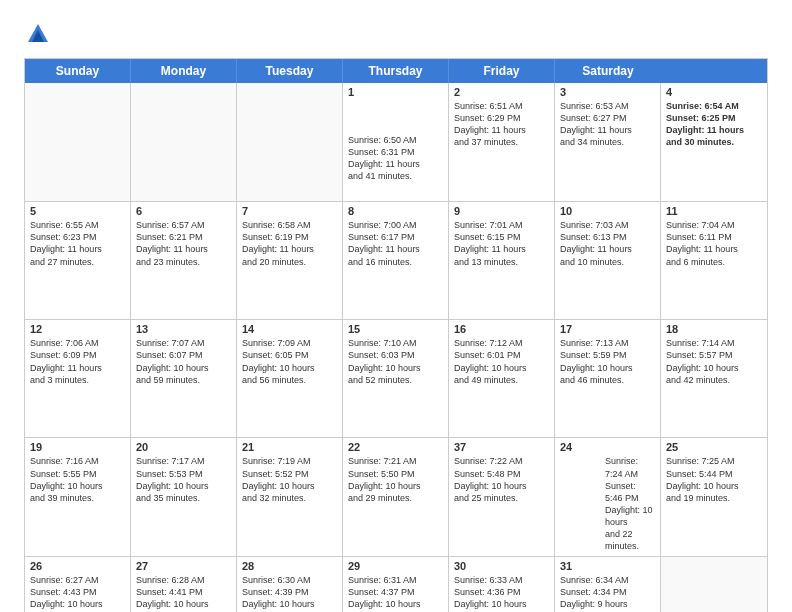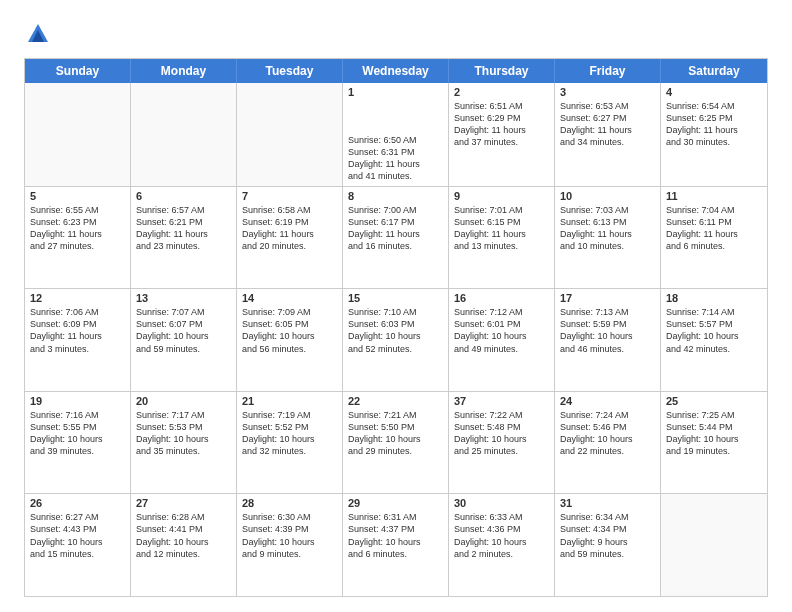--- a/index.html
+++ b/index.html
@@ -132,21 +132,20 @@
       <div class="month-title"></div>
       <div class="location"></div>
     </div>
   </div>
 
   <div class="calendar">
     <div class="cal-header" id="cal-header">
         <div class="cal-header-cell">Sunday</div>
         <div class="cal-header-cell">Monday</div>
         <div class="cal-header-cell">Tuesday</div>
-        <div class="cal-header-cell">Wednesday</div>
         <div class="cal-header-cell">Thursday</div>
         <div class="cal-header-cell">Friday</div>
         <div class="cal-header-cell">Saturday</div>
       </div>
     <div class="cal-body" id="cal-body">
         <div class="cal-week">
           <div class="cal-cell empty"></div>
           <div class="cal-cell empty"></div>
           <div class="cal-cell empty"></div>
           <div class="cal-cell">
@@ -165,21 +164,21 @@
           </div>
           <div class="cal-cell">
             <span class="day-num">3</span>
             <div class="cell-info" style="white-space: pre-line;">Sunrise: 6:53 AM
 Sunset: 6:27 PM
 Daylight: 11 hours
 and 34 minutes.</div>
           </div>
           <div class="cal-cell">
             <span class="day-num">4</span>
-            <div class="cell-info" style="white-space: pre-line;">Sunrise: 6:54 AM
+            <div class="cell-info" style="white-space: pre-line; font-weight: bold;">Sunrise: 6:54 AM
 Sunset: 6:25 PM
 Daylight: 11 hours
 and 30 minutes.</div>
           </div>
         </div>
         <div class="cal-week">
           <div class="cal-cell">
             <span class="day-num">5</span>
             <div class="cell-info" style="white-space: pre-line;">Sunrise: 6:55 AM
 Sunset: 6:23 PM
@@ -311,21 +310,21 @@
           </div>
           <div class="cal-cell">
             <span class="day-num">37</span>
             <div class="cell-info" style="white-space: pre-line;">Sunrise: 7:22 AM
 Sunset: 5:48 PM
 Daylight: 10 hours
 and 25 minutes.</div>
           </div>
           <div class="cal-cell">
             <span class="day-num">24</span>
-            <div class="cell-info" style="white-space: pre-line;">Sunrise: 7:24 AM
+            <div class="cell-info" style="white-space: pre-line; margin-left: 45px;">Sunrise: 7:24 AM
 Sunset: 5:46 PM
 Daylight: 10 hours
 and 22 minutes.</div>
           </div>
           <div class="cal-cell">
             <span class="day-num">25</span>
             <div class="cell-info" style="white-space: pre-line;">Sunrise: 7:25 AM
 Sunset: 5:44 PM
 Daylight: 10 hours
 and 19 minutes.</div>

